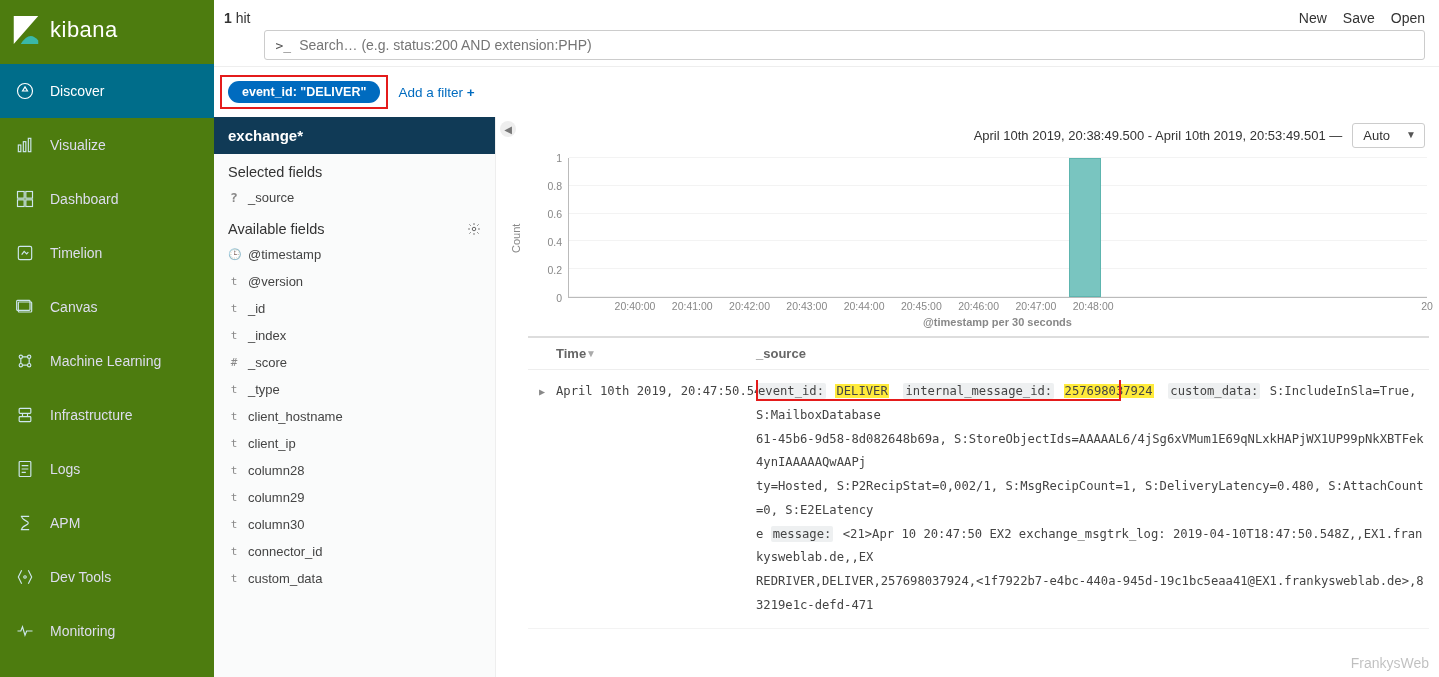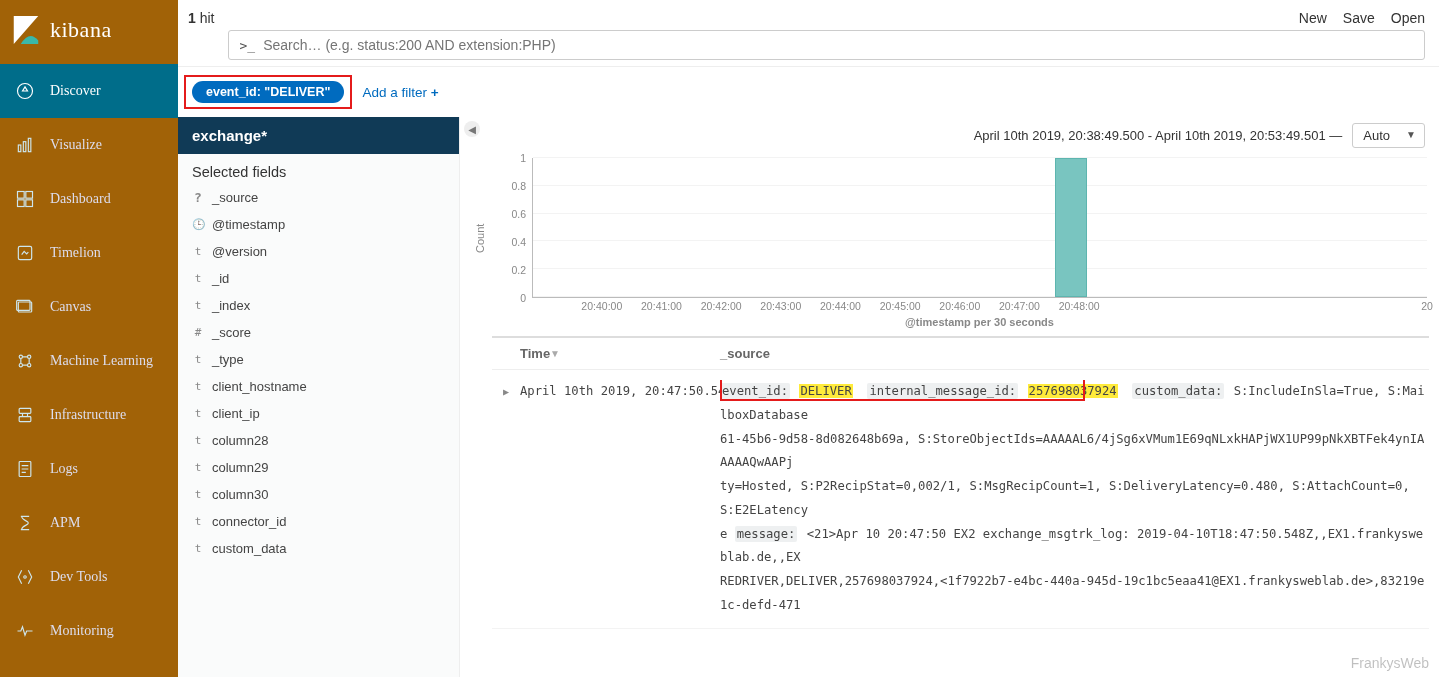--- a/index.html
+++ b/index.html
@@ -1,20 +1,20 @@
 <!DOCTYPE html>
 <html><head>
 <meta charset="utf-8">
 <style>
   * { box-sizing: border-box; margin: 0; padding: 0; }
   body { font-family: -apple-system, BlinkMacSystemFont, "Segoe UI", Helvetica, Arial, sans-serif; font-size: 14px; color: #333; width: 1439px; height: 677px; overflow: hidden; background: #fff; position: relative; }
   .layout { display: flex; width: 100%; height: 100%; }
 
   
-  .sidebar { width: 178px; background: #a16207; color: #fff; flex-shrink: 0; font-family: Liberation Serif, serif; }
+  .sidebar { width: 214px; background: #4d7c0f; color: #fff; flex-shrink: 0; }
   .logo-row { display: flex; align-items: center; gap: 10px; padding: 14px 16px 18px 12px; }
   .logo-svg { width: 28px; height: 32px; }
   .logo-text { font-size: 22px; font-weight: 400; letter-spacing: .5px; }
   .nav-item { display: flex; align-items: center; gap: 14px; padding: 16px 14px; color: #dde; cursor: pointer; font-size: 14px; }
   .nav-item.active { background: #006d8a; color: #fff; }
   .nav-icon { width: 22px; height: 22px; display: flex; align-items: center; justify-content: center; }
   .nav-icon svg { width: 20px; height: 20px; stroke: #cde6ee; fill: none; stroke-width: 1.4; }
   .nav-item.active .nav-icon svg { stroke: #fff; }
 
   
@@ -249,20 +249,29 @@
     <div class="content">
       <div class="fieldspanel">
         <div class="index-header">exchange*</div>
         <div class="sf-title">Selected fields</div>
         <div id="selected-fields">
             <div class="field-row">
               <span class="field-type q">?</span>
               <span>_source</span>
             </div>
           </div>
+        <div class="avail-row">
+          <div class="avail-title">Available fields</div>
+          <div class="gear">
+            <svg viewBox="0 0 24 24">
+                <circle cx="12" cy="12" r="3"></circle>
+                <path d="M12 2v3M12 19v3M4.2 4.2l2.1 2.1M17.7 17.7l2.1 2.1M2 12h3M19 12h3M4.2 19.8l2.1-2.1M17.7 6.3l2.1-2.1"></path>
+              </svg>
+          </div>
+        </div>
         <div class="fieldslist" id="available-fields">
             <div class="field-row">
               <span class="field-type ">🕒</span>
               <span>@timestamp</span>
             </div>
             <div class="field-row">
               <span class="field-type ">t</span>
               <span>@version</span>
             </div>
             <div class="field-row">

